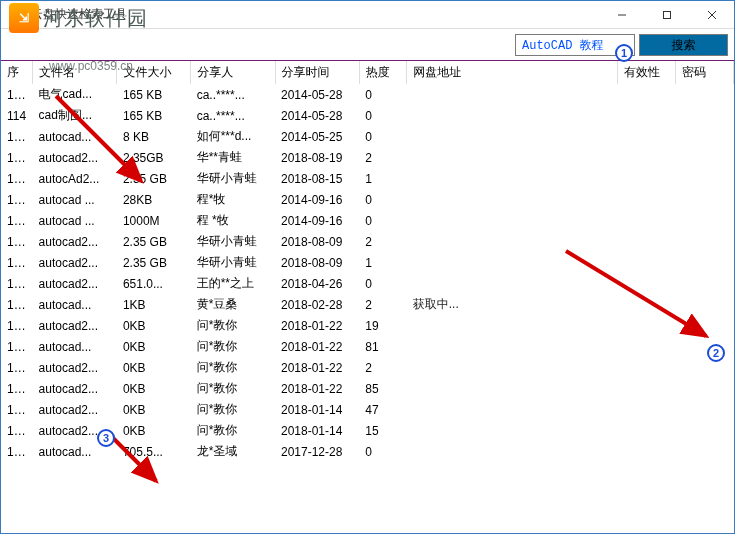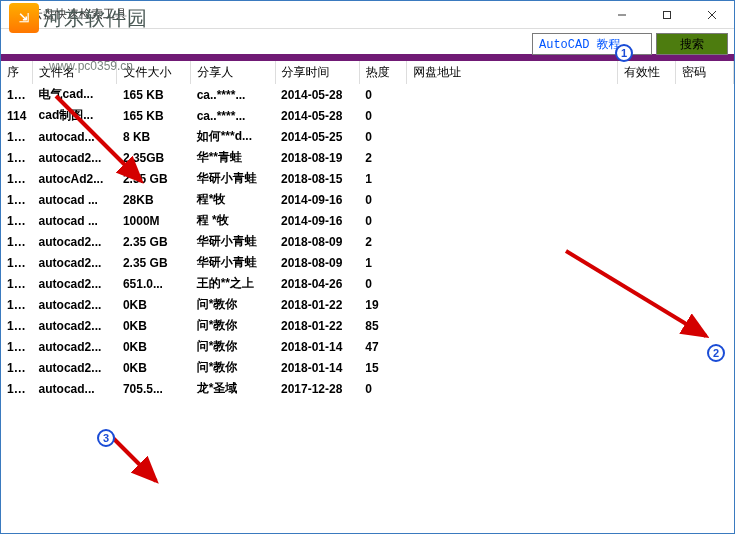--- a/index.html
+++ b/index.html
@@ -3,28 +3,28 @@
 <meta charset="utf-8">
 <style>
 * { margin: 0; padding: 0; box-sizing: border-box; }
 body { font-family: "Microsoft YaHei", SimSun, Arial, sans-serif; font-size: 12px; background: #fff; }
 .window { width: 735px; height: 534px; border: 1px solid #3a7abf; position: relative; background: #fff; }
 .titlebar { height: 28px; background: #fff; display: flex; align-items: center; padding-left: 8px; border-bottom: 1px solid #ddd; }
 .titlebar .app-icon { width: 16px; height: 16px; border-radius: 50%; background: radial-gradient(circle at 30% 30%, #f66, #c00); margin-right: 6px; }
 .titlebar .title { flex: 1; font-size: 12px; color: #333; }
 .titlebar .win-controls { display: flex; }
 .titlebar .win-btn { width: 45px; height: 28px; display: flex; align-items: center; justify-content: center; cursor: pointer; color: #333; font-size: 11px; }
-.toolbar { height: 32px; display: flex; justify-content: flex-end; align-items: flex-start; padding: 4px 6px; gap: 4px; border-bottom: 7px solid #701a75; position: relative; }
+.toolbar { height: 32px; display: flex; justify-content: flex-end; align-items: flex-end; padding: 4px 6px; gap: 4px; border-bottom: 1px solid #701a75; position: relative; }
 .search-input { width: 120px; height: 22px; border: 1px solid #7a7a7a; padding: 2px 6px; font-size: 12px; color: #0054ff; font-family: "Courier New", monospace; }
-.search-btn { width: 72px; height: 22px; border: 1px solid #7a7a7a; background: #4d7c0f; cursor: pointer; font-size: 12px; }
+.search-btn { width: 89px; height: 22px; border: 1px solid #7a7a7a; background: #0369a1; cursor: pointer; font-size: 12px; }
 .grid-wrap { height: 470px; overflow-y: scroll; position: relative; }
 .grid { width: 100%; border-collapse: collapse; table-layout: fixed; }
 .grid th { text-align: left; padding: 3px 6px; font-weight: normal; border-right: 1px solid #ddd; background: #fff; font-size: 12px; position: sticky; top: 0; white-space: nowrap; overflow: hidden; }
 .grid td { padding: 2px 6px; white-space: nowrap; overflow: hidden; text-overflow: ellipsis; font-size: 12px; }
-.grid tbody tr { height: 18px; font-weight: bold; }
+.grid tbody tr { height: 18px; }
 .watermark { position: absolute; top: 2px; left: 8px; pointer-events: none; display: flex; align-items: center; z-index: 50; }
 .watermark .wm-logo { width: 30px; height: 30px; background: linear-gradient(#ffae00, #ff7700); border-radius: 4px; margin-right: 4px; display:flex; align-items:center; justify-content:center; color:#fff; font-weight:bold; }
 .watermark .wm-text { font-size: 20px; font-weight: normal; color: #4a5955; letter-spacing: 1px; }
 .watermark .wm-url { position: absolute; top: 28px; left: 40px; font-size: 12px; color: #7a857f; margin-top: 28px; }
 .arrow { position:absolute; z-index:55; }
 .badge-num { position:absolute; width:18px; height:18px; border:2px solid #1a4cd6; border-radius:50%; background:#fff; color:#1a4cd6; font-weight:bold; font-size:11px; display:flex; align-items:center; justify-content:center; z-index:61; }
 .status-cell { color:#222; }
 ::-webkit-scrollbar { width: 17px; background:#f0f0f0; }
 ::-webkit-scrollbar-thumb { background:#c1c1c1; }
 </style>
@@ -199,26 +199,59 @@
             <td>autocad2...</td>
             <td>651.0...</td>
             <td>王的**之上</td>
             <td>2018-04-26</td>
             <td>0</td>
             <td class="status-cell"></td>
             <td></td>
             <td></td>
           </tr>
           <tr>
+            <td>152</td>
+            <td>autocad...</td>
+            <td>1KB</td>
+            <td>黄*豆桑</td>
+            <td>2018-02-28</td>
+            <td>2</td>
+            <td class="status-cell">获取中...</td>
+            <td></td>
+            <td></td>
+          </tr>
+          <tr>
             <td>153</td>
             <td>autocad2...</td>
             <td>0KB</td>
             <td>问*教你</td>
             <td>2018-01-22</td>
             <td>19</td>
+            <td class="status-cell"></td>
+            <td></td>
+            <td></td>
+          </tr>
+          <tr>
+            <td>154</td>
+            <td>autocad...</td>
+            <td>0KB</td>
+            <td>问*教你</td>
+            <td>2018-01-22</td>
+            <td>81</td>
+            <td class="status-cell"></td>
+            <td></td>
+            <td></td>
+          </tr>
+          <tr>
+            <td>155</td>
+            <td>autocad2...</td>
+            <td>0KB</td>
+            <td>问*教你</td>
+            <td>2018-01-22</td>
+            <td>2</td>
             <td class="status-cell"></td>
             <td></td>
             <td></td>
           </tr>
           <tr>
             <td>157</td>
             <td>autocad2...</td>
             <td>0KB</td>
             <td>问*教你</td>
             <td>2018-01-22</td>

